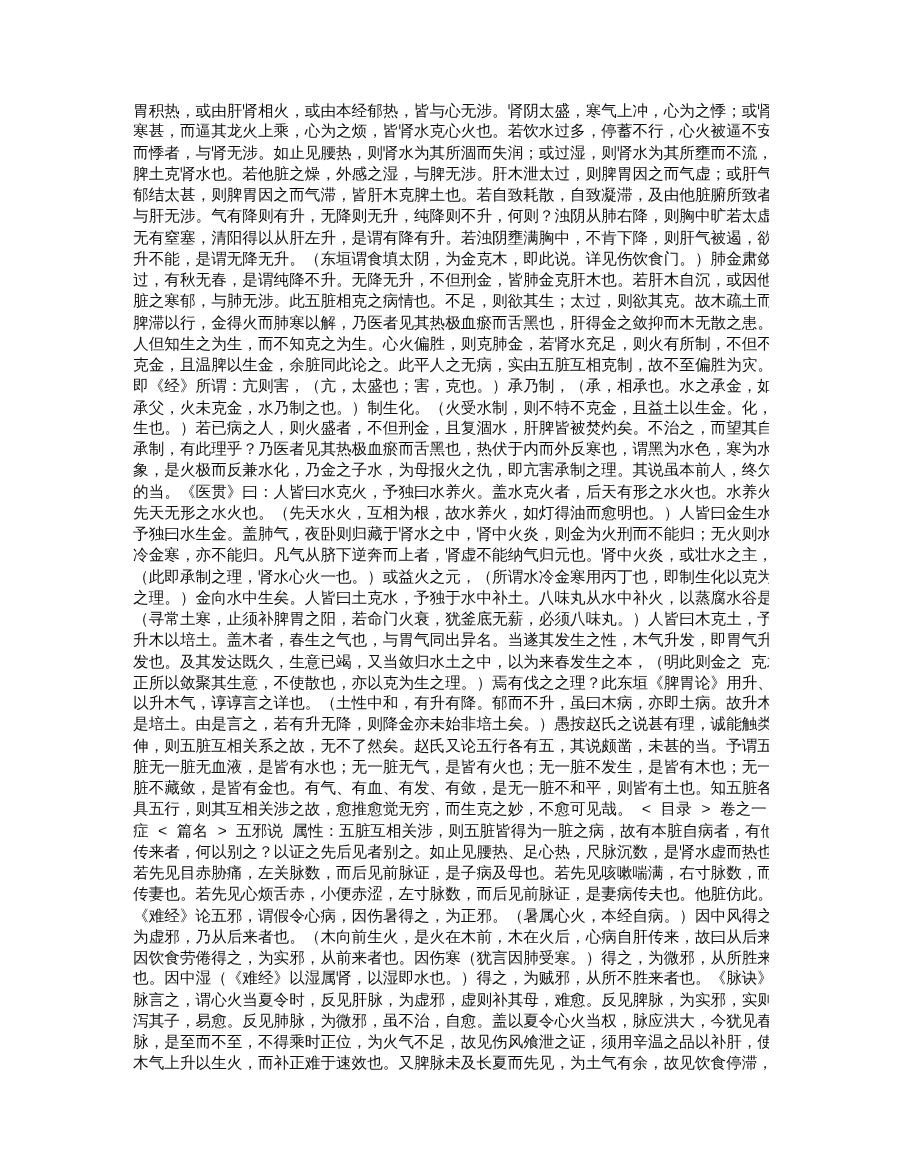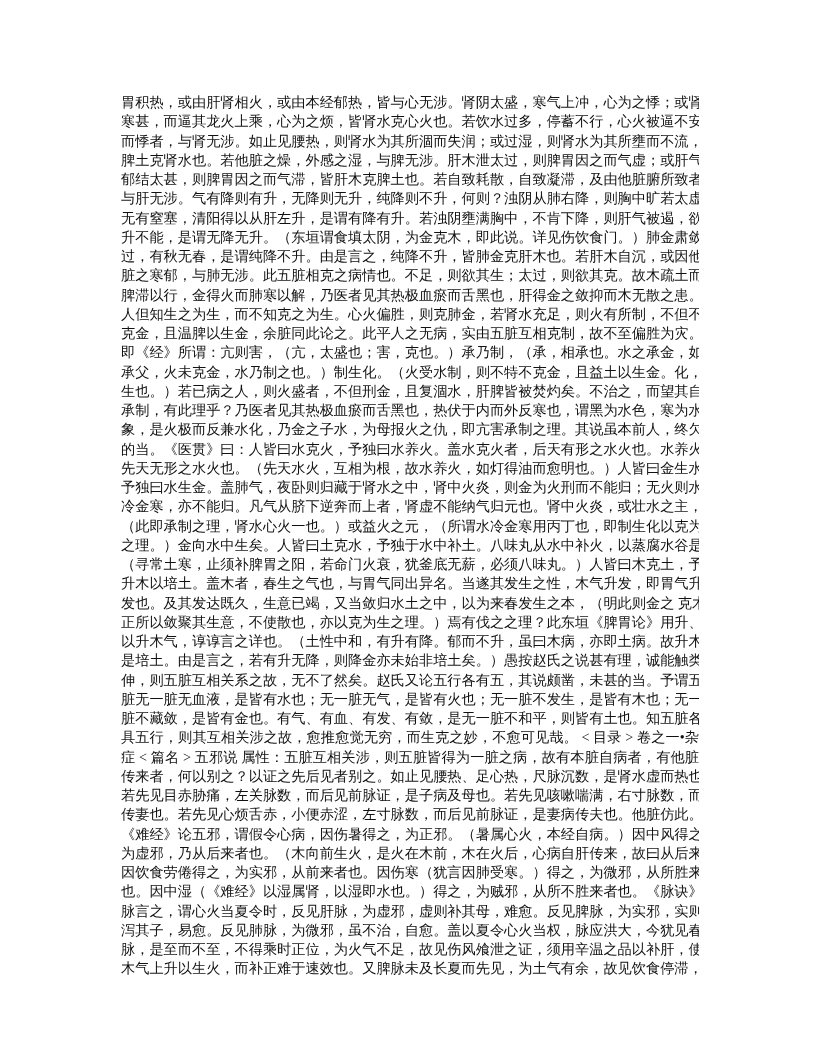--- a/index.html
+++ b/index.html
@@ -16,42 +16,42 @@
     .page {
       position: absolute;
       left: 121px;
       top: 93px;
       width: 578px;
     }
     .line {
       display: block;
       height: 19.25px;
       line-height: 19.25px;
-      font-family: Liberation Serif, serif;
+      font-family: Liberation Mono, monospace;
       font-size: 14.2px;
       color: #111111;
       white-space: nowrap;
       text-align: justify;
       text-align-last: justify;
       overflow: hidden;
     }
   </style>
 </head>
 <body>
 
 <div class="page">
   <span class="line">胃积热，或由肝肾相火，或由本经郁热，皆与心无涉。肾阴太盛，寒气上冲，心为之悸；或肾</span>
   <span class="line">寒甚，而逼其龙火上乘，心为之烦，皆肾水克心火也。若饮水过多，停蓄不行，心火被逼不安</span>
   <span class="line">而悸者，与肾无涉。如止见腰热，则肾水为其所涸而失润；或过湿，则肾水为其所壅而不流，皆</span>
   <span class="line">脾土克肾水也。若他脏之燥，外感之湿，与脾无涉。肝木泄太过，则脾胃因之而气虚；或肝气</span>
   <span class="line">郁结太甚，则脾胃因之而气滞，皆肝木克脾土也。若自致耗散，自致凝滞，及由他脏腑所致者，</span>
   <span class="line">与肝无涉。气有降则有升，无降则无升，纯降则不升，何则？浊阴从肺右降，则胸中旷若太虚，</span>
   <span class="line">无有窒塞，清阳得以从肝左升，是谓有降有升。若浊阴壅满胸中，不肯下降，则肝气被遏，欲</span>
   <span class="line">升不能，是谓无降无升。（东垣谓食填太阴，为金克木，即此说。详见伤饮食门。）肺金肃敛太</span>
-  <span class="line">过，有秋无春，是谓纯降不升。由是言之，纯降不升，皆肺金克肝木也。若肝木自沉，或因他</span>
+  <span class="line">过，有秋无春，是谓纯降不升。无降无升，不但刑金，皆肺金克肝木也。若肝木自沉，或因他</span>
   <span class="line">脏之寒郁，与肺无涉。此五脏相克之病情也。不足，则欲其生；太过，则欲其克。故木疏土而</span>
   <span class="line">脾滞以行，金得火而肺寒以解，乃医者见其热极血瘀而舌黑也，肝得金之敛抑而木无散之患。</span>
   <span class="line">人但知生之为生，而不知克之为生。心火偏胜，则克肺金，若肾水充足，则火有所制，不但不</span>
   <span class="line">克金，且温脾以生金，余脏同此论之。此平人之无病，实由五脏互相克制，故不至偏胜为灾。</span>
   <span class="line">即《经》所谓：亢则害，（亢，太盛也；害，克也。）承乃制，（承，相承也。水之承金，如子之</span>
   <span class="line">承父，火未克金，水乃制之也。）制生化。（火受水制，则不特不克金，且益土以生金。化，犹</span>
   <span class="line">生也。）若已病之人，则火盛者，不但刑金，且复涸水，肝脾皆被焚灼矣。不治之，而望其自然</span>
   <span class="line">承制，有此理乎？乃医者见其热极血瘀而舌黑也，热伏于内而外反寒也，谓黑为水色，寒为水</span>
   <span class="line">象，是火极而反兼水化，乃金之子水，为母报火之仇，即亢害承制之理。其说虽本前人，终欠</span>
   <span class="line">的当。《医贯》曰：人皆曰水克火，予独曰水养火。盖水克火者，后天有形之水火也。水养火者，</span>

